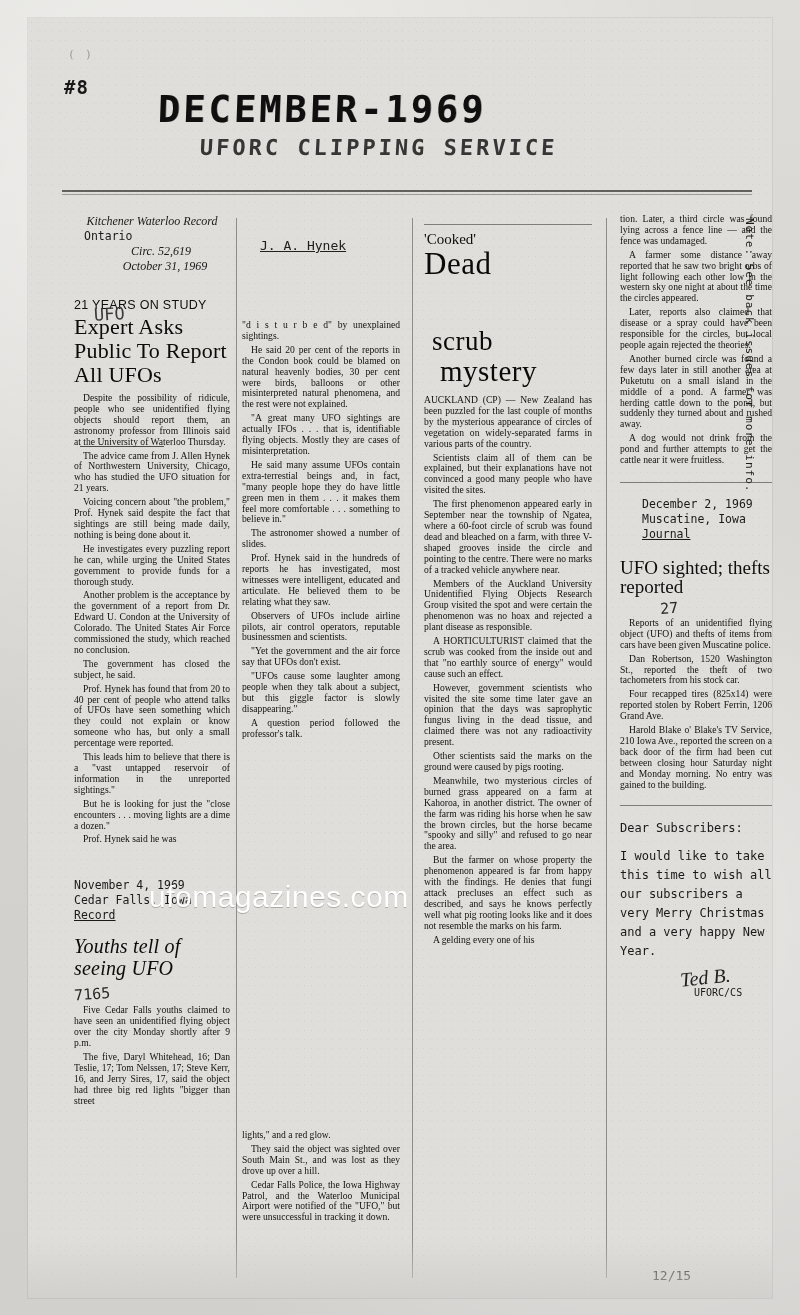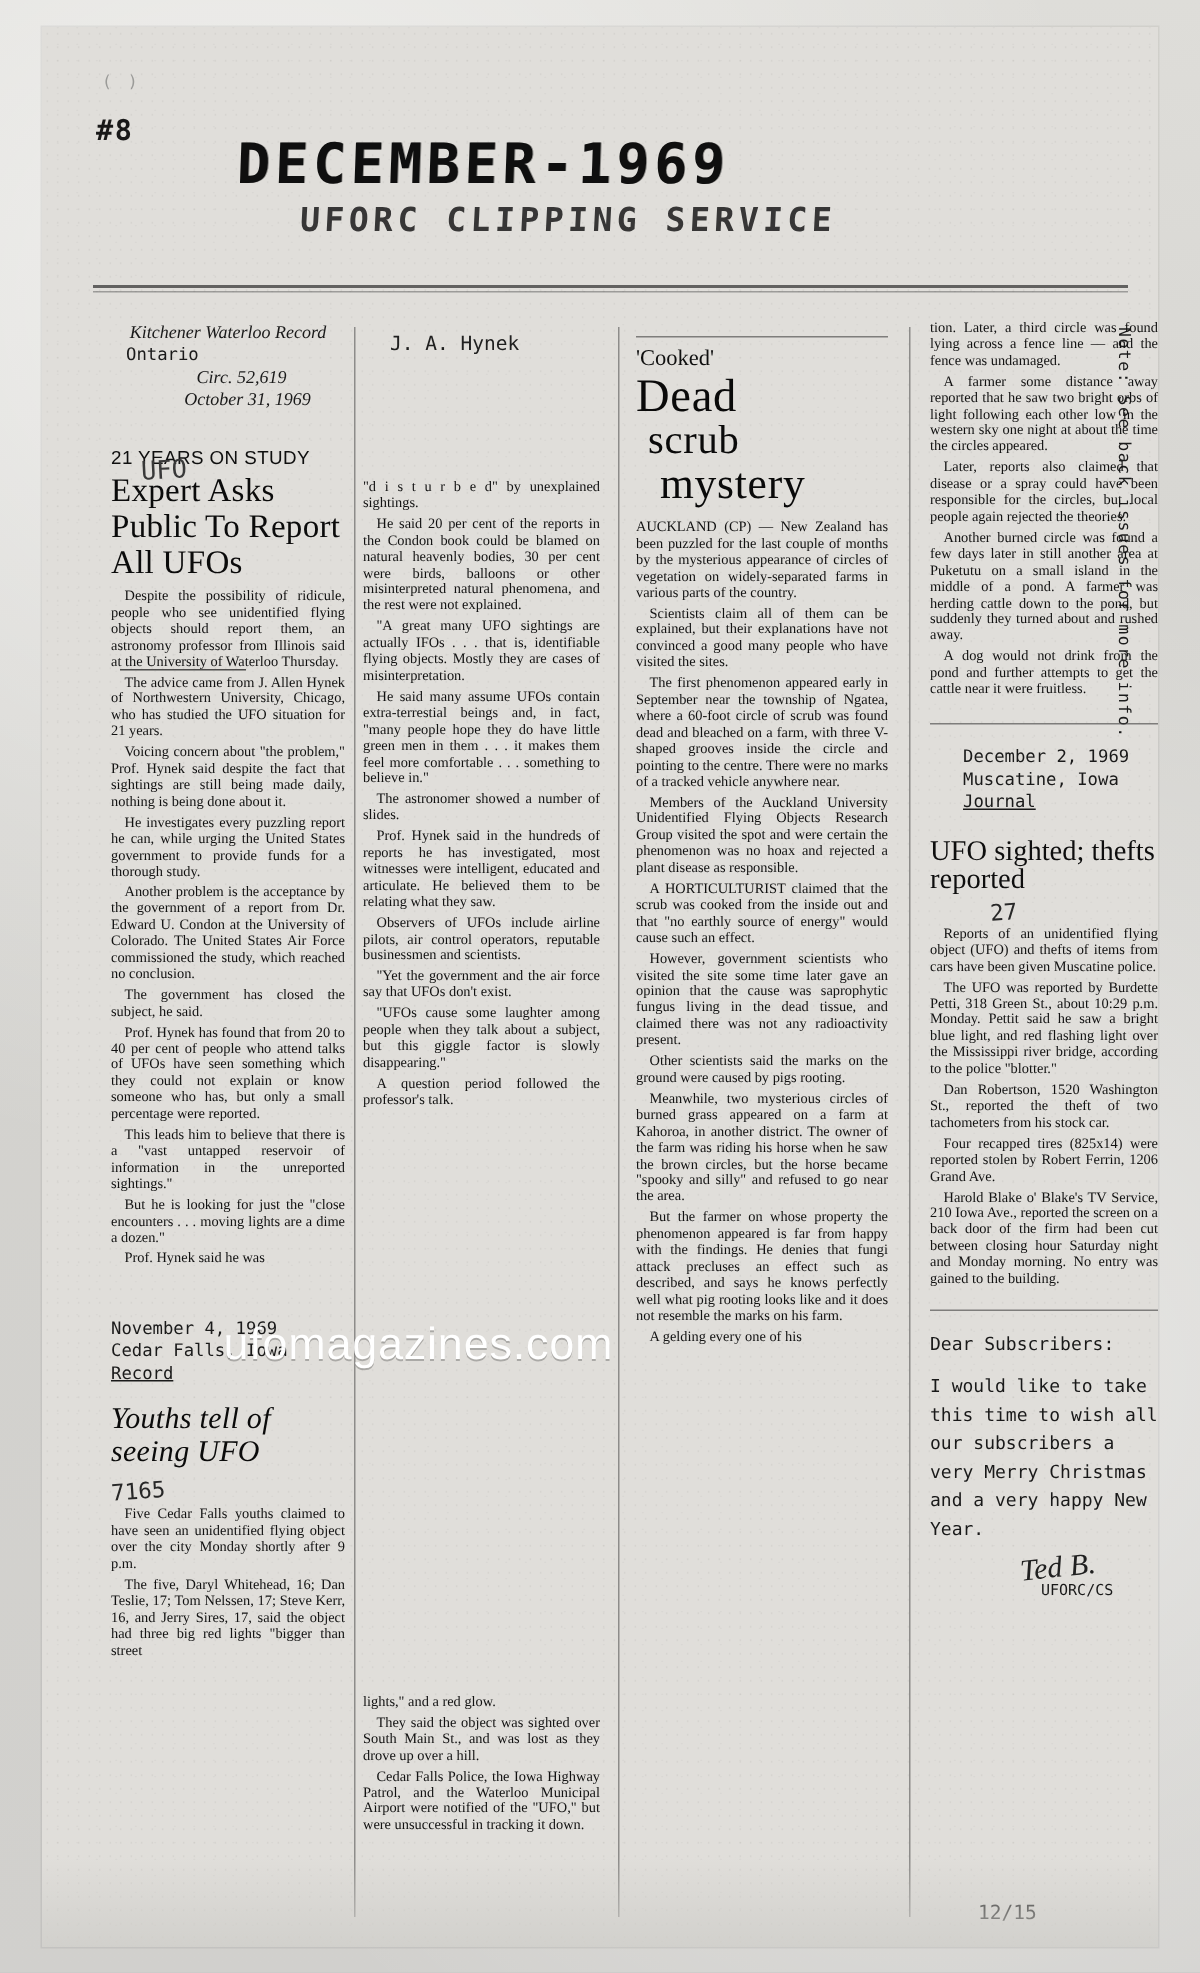--- a/index.html
+++ b/index.html
@@ -132,21 +132,21 @@
   
   .quoted{
     font-family:"Liberation Serif", serif;
     font-size:15px;color:#111;margin-top:6px;
   }
   .bigword{
     font-family:"Liberation Serif", serif;
     font-size:31px;line-height:31px;color:#0c0c0c;
     letter-spacing:.5px;
   }
-  .bigword.w2{font-size:27px;line-height:29px;margin-left:8px;}
+  .bigword.w2{font-size:27px;line-height:29px;margin-left:8px;margin-top:48px;}
   .bigword.w3{font-size:29px;line-height:31px;margin-left:16px;}
 
   
   .boxrule{height:1px;background:#3d3d3d;opacity:.6;margin:6px 0;}
   .hl-script{
     font-family:"Liberation Serif", serif;
     font-size:17px;color:#101010;line-height:19px;
   }
 
   
@@ -243,21 +243,21 @@
 
       <div class="headline smaller" style="font-style:italic;margin-top:12px;">Youths tell of seeing UFO</div>
       <div class="hand-num" style="margin-top:2px;">7165</div>
 
       <div class="body">
         <p>Five Cedar Falls youths claimed to have seen an unidentified flying object over the city Monday shortly after 9 p.m.</p>
         <p>The five, Daryl Whitehead, 16; Dan Teslie, 17; Tom Nelssen, 17; Steve Kerr, 16, and Jerry Sires, 17, said the object had three big red lights "bigger than street</p>
       </div>
     </div>
 
-    <div class="byline-hand" style="left:232px;top:204px;">J. A. Hynek</div>
+    <div class="byline-hand" style="left:232px;top:220px;text-decoration:underline;">J. A. Hynek</div>
     <div class="byline-hand" style="left:66px;top:286px;font-size:17px;color:#3a3a3a;transform:rotate(-3deg);">UFO</div>
     <div class="strike" style="left:52px;top:428px;width:84px;"></div>
 
     <div class="col c2" style="top:302px;">
       <div class="body" style="margin-top:0">
         <p class="noind">"d i s t u r b e d" by unexplained sightings.</p>
         <p>He said 20 per cent of the reports in the Condon book could be blamed on natural heavenly bodies, 30 per cent were birds, balloons or other misinterpreted natural phenomena, and the rest were not explained.</p>
         <p>"A great many UFO sightings are actually IFOs . . . that is, identifiable flying objects. Mostly they are cases of misinterpretation.</p>
         <p>He said many assume UFOs contain extra-terrestial beings and, in fact, "many people hope they do have little green men in them . . . it makes them feel more comfortable . . . something to believe in."</p>
         <p>The astronomer showed a number of slides.</p>
@@ -285,21 +285,21 @@
       <div class="bigword">Dead</div>
       <div class="bigword w2">scrub</div>
       <div class="bigword w3">mystery</div>
 
       <div class="body" style="margin-top:8px">
         <p class="noind">AUCKLAND (CP) — New Zealand has been puzzled for the last couple of months by the mysterious appearance of circles of vegetation on widely-separated farms in various parts of the country.</p>
         <p>Scientists claim all of them can be explained, but their explanations have not convinced a good many people who have visited the sites.</p>
         <p>The first phenomenon appeared early in September near the township of Ngatea, where a 60-foot circle of scrub was found dead and bleached on a farm, with three V-shaped grooves inside the circle and pointing to the centre. There were no marks of a tracked vehicle anywhere near.</p>
         <p>Members of the Auckland University Unidentified Flying Objects Research Group visited the spot and were certain the phenomenon was no hoax and rejected a plant disease as responsible.</p>
         <p>A HORTICULTURIST claimed that the scrub was cooked from the inside out and that "no earthly source of energy" would cause such an effect.</p>
-        <p>However, government scientists who visited the site some time later gave an opinion that the cause was saprophytic fungus living in the dead tissue, and claimed there was not any radioactivity present.</p>
+        <p>However, government scientists who visited the site some time later gave an opinion that the days was saprophytic fungus living in the dead tissue, and claimed there was not any radioactivity present.</p>
         <p>Other scientists said the marks on the ground were caused by pigs rooting.</p>
         <p>Meanwhile, two mysterious circles of burned grass appeared on a farm at Kahoroa, in another district. The owner of the farm was riding his horse when he saw the brown circles, but the horse became "spooky and silly" and refused to go near the area.</p>
         <p>But the farmer on whose property the phenomenon appeared is far from happy with the findings. He denies that fungi attack precluses an effect such as described, and says he knows perfectly well what pig rooting looks like and it does not resemble the marks on his farm.</p>
         <p>A gelding every one of his</p>
       </div>
     </div>
 
     <div class="col c4">
       <div class="body" style="margin-top:0">
         <p class="noind">tion. Later, a third circle was found lying across a fence line — and the fence was undamaged.</p>
@@ -315,21 +315,20 @@
         <div>December 2, 1969</div>
         <div>Muscatine, Iowa</div>
         <div class="ul" style="display:inline-block">Journal</div>
       </div>
 
       <div class="hl-script" style="margin-top:16px;font-size:19px;">UFO sighted; thefts reported</div>
       <div class="hand-num" style="margin-top:0px;margin-left:40px;">27</div>
 
       <div class="body" style="margin-top:4px">
         <p>Reports of an unidentified flying object (UFO) and thefts of items from cars have been given Muscatine police.</p>
-        <p>The UFO was reported by Burdette Petti, 318 Green St., about 10:29 p.m. Monday. Pettit said he saw a bright blue light, and red flashing light over the Mississippi river bridge, according to the police "blotter."</p>
         <p>Dan Robertson, 1520 Washington St., reported the theft of two tachometers from his stock car.</p>
         <p>Four recapped tires (825x14) were reported stolen by Robert Ferrin, 1206 Grand Ave.</p>
         <p>Harold Blake o' Blake's TV Service, 210 Iowa Ave., reported the screen on a back door of the firm had been cut between closing hour Saturday night and Monday morning. No entry was gained to the building.</p>
       </div>
 
       <div class="boxrule" style="margin-top:14px"></div>
 
       <div class="sig" style="margin-top:14px">
         <div>Dear Subscribers:</div>
         <div style="margin-top:10px;line-height:19px;">I would like to take this time to wish all our subscribers a very Merry Christmas and a very happy New Year.</div>

